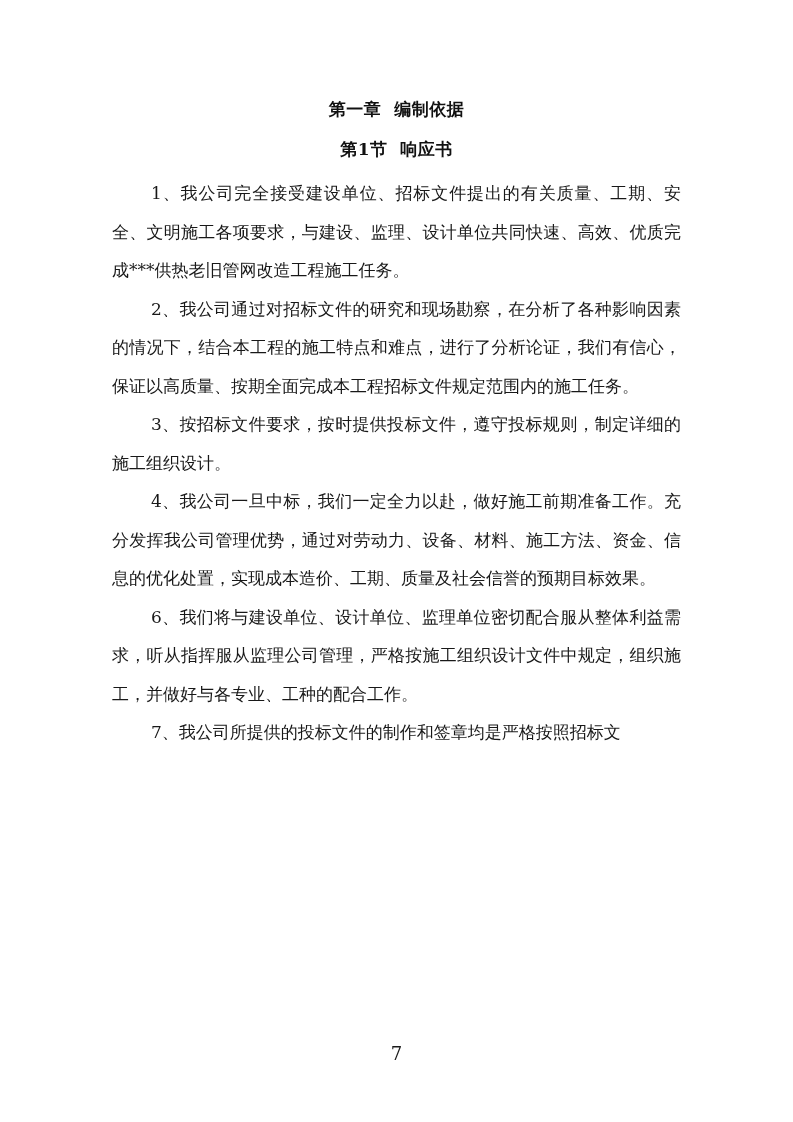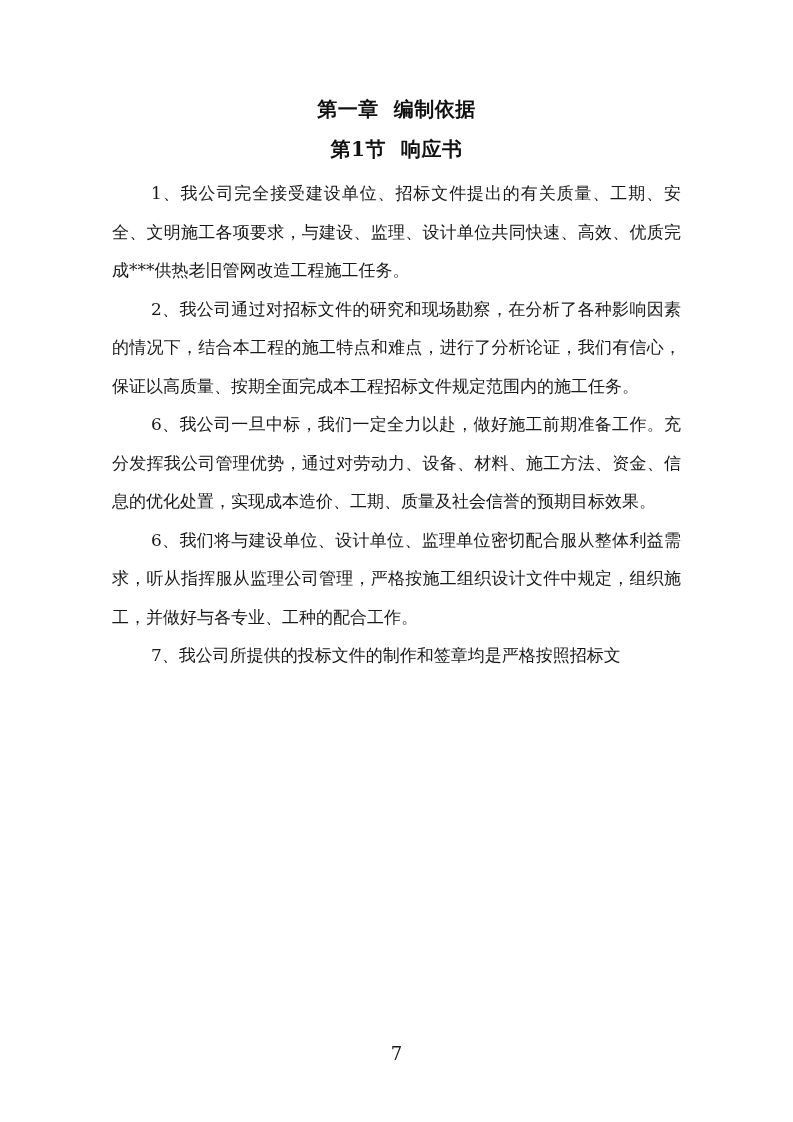--- a/index.html
+++ b/index.html
@@ -24,21 +24,21 @@
   }
   .content {
     position: absolute;
     left: 112px;
     top: 90px;
     width: 569px;
   }
   .doc-heading {
     text-align: center;
     font-weight: bold;
-    font-size: 20px;
+    font-size: 17px;
     line-height: 38.5px;
     letter-spacing: 0.5px;
     color: #111111;
     margin: 0;
     white-space: pre;
   }
   .doc-heading.level-1 {
     margin-bottom: 1px;
   }
   .doc-heading.level-2 {
@@ -73,21 +73,22 @@
 <div class="page">
 
   <div class="content">
 
     <h1 class="doc-heading level-1">第一章  编制依据</h1>
 
     <h2 class="doc-heading level-2">第1节  响应书</h2>
 
     <p class="para">1、我公司完全接受建设单位、招标文件提出的有关质量、工期、安全、文明施工各项要求，与建设、监理、设计单位共同快速、高效、优质完成***供热老旧管网改造工程施工任务。</p>
     <p class="para">2、我公司通过对招标文件的研究和现场勘察，在分析了各种影响因素的情况下，结合本工程的施工特点和难点，进行了分析论证，我们有信心，保证以高质量、按期全面完成本工程招标文件规定范围内的施工任务。</p>
-    <p class="para">6、我公司一旦中标，我们一定全力以赴，做好施工前期准备工作。充分发挥我公司管理优势，通过对劳动力、设备、材料、施工方法、资金、信息的优化处置，实现成本造价、工期、质量及社会信誉的预期目标效果。</p>
+    <p class="para">3、按招标文件要求，按时提供投标文件，遵守投标规则，制定详细的施工组织设计。</p>
+    <p class="para">4、我公司一旦中标，我们一定全力以赴，做好施工前期准备工作。充分发挥我公司管理优势，通过对劳动力、设备、材料、施工方法、资金、信息的优化处置，实现成本造价、工期、质量及社会信誉的预期目标效果。</p>
     <p class="para">6、我们将与建设单位、设计单位、监理单位密切配合服从整体利益需求，听从指挥服从监理公司管理，严格按施工组织设计文件中规定，组织施工，并做好与各专业、工种的配合工作。</p>
     <p class="para">7、我公司所提供的投标文件的制作和签章均是严格按照招标文</p>
 
   </div>
 
   <div class="page-number">7</div>
 
 </div>
 
 </body></html>

